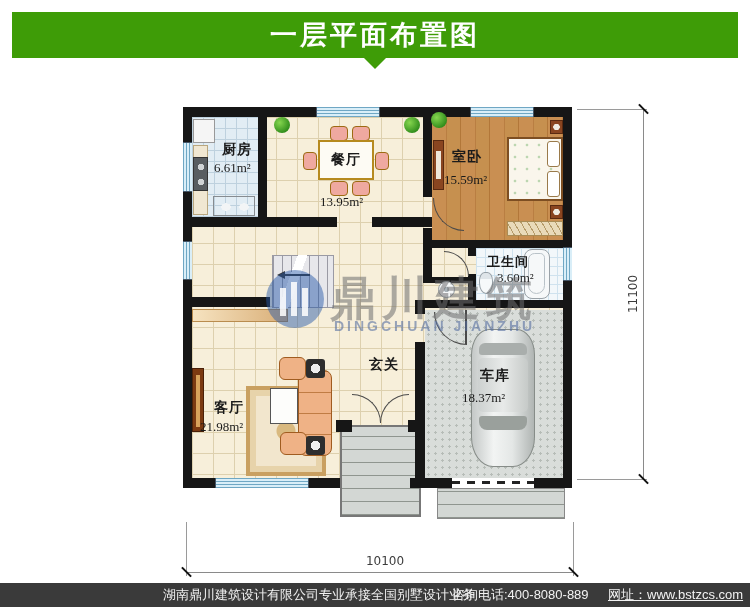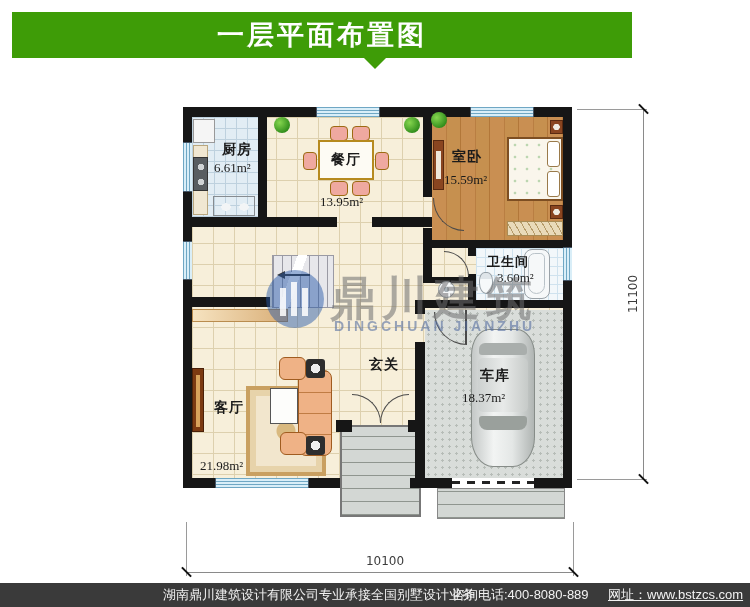--- a/index.html
+++ b/index.html
@@ -1,20 +1,20 @@
 <!DOCTYPE html>
 <html><head>
 <meta charset="utf-8">
 <style>
   html,body{margin:0;padding:0;background:#888;}
   .canvas{position:relative;width:750px;height:607px;background:#fff;overflow:hidden;
           font-family:"Liberation Sans","DejaVu Sans",sans-serif;}
   .abs{position:absolute;}
   
-  .titlebar{position:absolute;left:12px;top:12px;width:620px;height:46px;background:#3E9C07;
+  .titlebar{position:absolute;left:12px;top:12px;width:726px;height:46px;background:#3E9C07;
             color:#fff;font-size:27px;font-weight:bold;letter-spacing:3px;text-align:center;line-height:46px;
             font-family:"Liberation Sans","DejaVu Sans",sans-serif;}
   .tri{position:absolute;left:364px;top:58px;width:0;height:0;
        border-left:11px solid transparent;border-right:11px solid transparent;border-top:11px solid #3E9C07;}
   .subtitle{position:absolute;left:0;top:68px;width:750px;text-align:center;color:#000;
             font-size:19px;font-weight:600;letter-spacing:1px;
             font-family:"Liberation Serif","DejaVu Serif",serif;}
   
   .floor-tile{background-color:#f7efda;background-image:linear-gradient(#ddd0ae 1px,transparent 1px),linear-gradient(90deg,#ddd0ae 1px,transparent 1px);background-size:21px 21px;}
   .floor-kitchen{background-color:#e2edf4;background-image:linear-gradient(#bed1de 1px,transparent 1px),linear-gradient(90deg,#bed1de 1px,transparent 1px);background-size:11px 11px;}
@@ -167,21 +167,21 @@
     <div class="lbl" style="left:222px;top:141px;">厨房</div>
     <div class="area" style="left:214px;top:160px;">6.61m²</div>
     <div class="lbl" style="left:331px;top:151px;">餐厅</div>
     <div class="area" style="left:320px;top:194px;">13.95m²</div>
     <div class="lbl" style="left:452px;top:148px;">室卧</div>
     <div class="area" style="left:444px;top:172px;">15.59m²</div>
     <div class="lbl" style="left:487px;top:253px;font-size:13px;">卫生间</div>
     <div class="area" style="left:497px;top:270px;">3.60m²</div>
     <div class="lbl" style="left:369px;top:356px;">玄关</div>
     <div class="lbl" style="left:214px;top:399px;">客厅</div>
-    <div class="area" style="left:200px;top:458px;">21.98m²</div>
+    <div class="area" style="left:200px;top:419px;">21.98m²</div>
     <div class="lbl" style="left:480px;top:367px;">车库</div>
     <div class="area" style="left:462px;top:390px;">18.37m²</div>
 
     <div class="wm-circle">
       <div class="wm-bar" style="left:14px;top:18px;width:6px;height:28px;"></div>
       <div class="wm-bar" style="left:25px;top:12px;width:6px;height:34px;"></div>
       <div class="wm-bar" style="left:36px;top:18px;width:6px;height:28px;"></div>
     </div>
     <div class="wm-zh">鼎川建筑</div>
     <div class="wm-en">DINGCHUAN JIANZHU</div>

